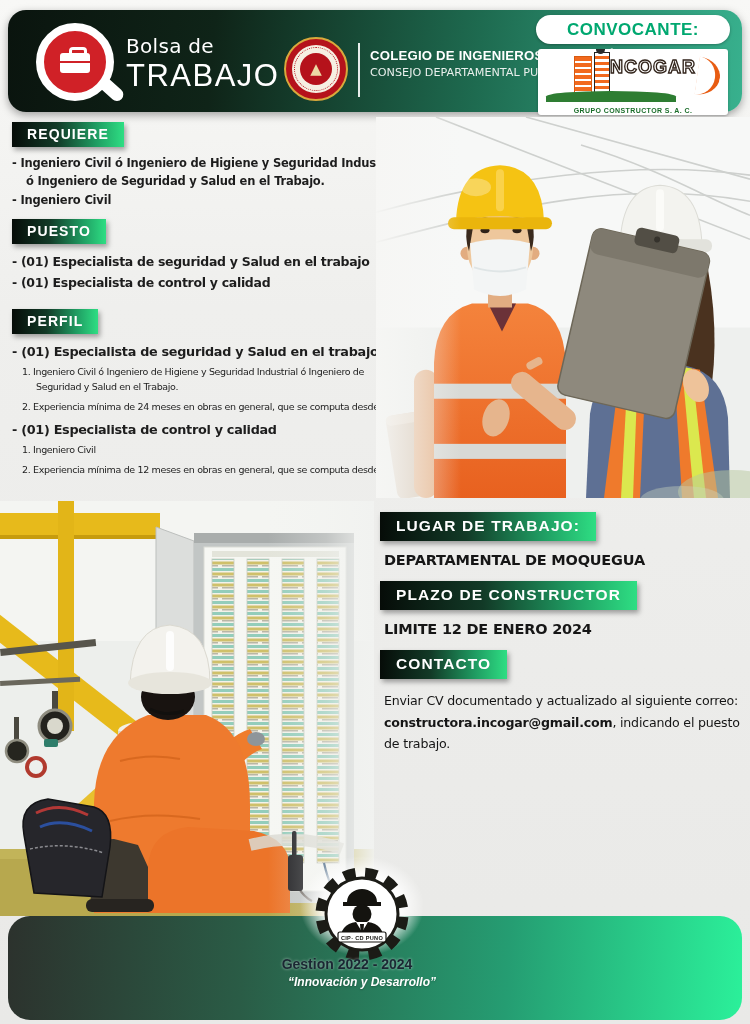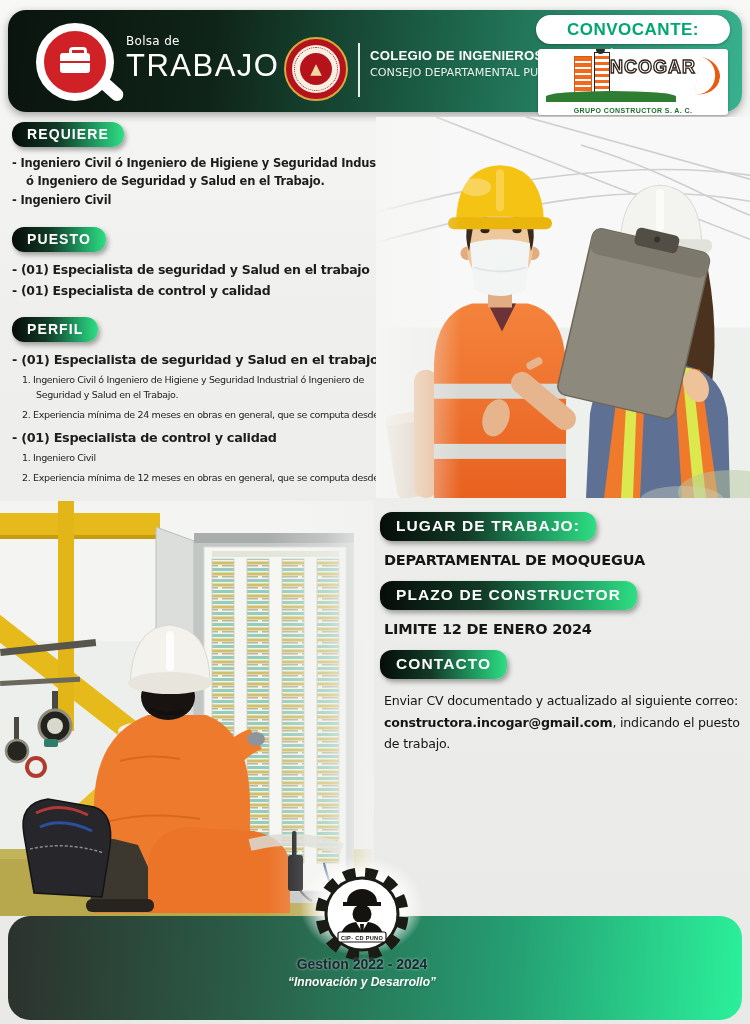--- a/index.html
+++ b/index.html
@@ -14,21 +14,21 @@
   .mag{position:absolute;left:28px;top:13px;width:78px;height:78px;}
   .lens{position:absolute;left:0;top:0;width:62px;height:62px;border-radius:50%;
         background:#d02127;border:8px solid #fff;box-sizing:content-box;}
   .case{position:absolute;left:16px;top:22px;width:30px;height:20px;background:#fff;border-radius:3px;}
   .case:before{content:'';position:absolute;left:9px;top:-6px;width:12px;height:8px;
         border:3px solid #fff;border-bottom:none;border-radius:4px 4px 0 0;}
   .case:after{content:'';position:absolute;left:0;top:8px;width:30px;height:2px;background:#d02127;}
   .maghandle{position:absolute;left:56px;top:58px;width:34px;height:13px;background:#fff;
         border-radius:7px;transform:rotate(42deg);}
   .brand{position:absolute;left:118px;top:24px;color:#fff;}
-  .brand .t1{font-size:12px;letter-spacing:.3px;}
+  .brand .t1{font-size:20px;letter-spacing:.3px;}
   .brand .t2{font-size:31px;font-weight:normal;letter-spacing:1.5px;font-family:"Liberation Sans",sans-serif;}
   .cip{position:absolute;left:276px;top:27px;width:60px;height:60px;border-radius:50%;
        background:#b5121b;border:2px solid #d8a93c;}
   .cip .ring{position:absolute;inset:6px;border-radius:50%;background:#f6f0e2;}
   .cip .ring:after{content:'';position:absolute;inset:2px;border:1.5px dotted #b5121b;border-radius:50%;}
   .cip .core{position:absolute;inset:14px;border-radius:50%;background:#b5121b;
        display:flex;align-items:center;justify-content:center;color:#ecd9a4;font-size:15px;line-height:1;}
   .hdr-div{position:absolute;left:350px;top:33px;width:2px;height:54px;background:#fff;opacity:.9;}
   .org{position:absolute;left:362px;top:38px;color:#fff;}
   .org .o1{font-size:13.2px;font-weight:bold;font-family:"Liberation Sans",sans-serif;letter-spacing:.2px;}
@@ -48,53 +48,53 @@
        border-radius:100% 100% 0 0;}
   .iname{position:absolute;left:72px;top:8px;font-family:"Liberation Sans",sans-serif;
        font-weight:bold;font-size:18px;color:#fff;letter-spacing:1px;
        -webkit-text-stroke:1.3px #33251c;text-shadow:0 0 1px #333;}
   .swoosh{position:absolute;right:8px;top:9px;width:18px;height:38px;
        border-right:5px solid #e85c12;border-radius:0 100% 100% 0 / 0 50% 50% 0;transform:rotate(8deg);}
   .icap{position:absolute;left:0;right:0;bottom:1px;text-align:center;font-family:"Liberation Sans",sans-serif;
        font-weight:bold;font-size:7px;color:#1b6e2a;letter-spacing:.4px;}
 
   
-  .pill{display:inline-block;padding:4px 15px 5px;border-radius:12px;color:#fff;
+  .pill{display:inline-block;padding:4px 15px 5px;border-radius:0;color:#fff;
         font-family:"Liberation Sans",sans-serif;font-weight:bold;font-size:14px;letter-spacing:1.1px;
         background:linear-gradient(90deg,#060c08 0%,#123a27 40%,#1f9c62 75%,#2ede83 100%);
         box-shadow:2px 3px 5px rgba(0,0,0,.35);}
   .pill.lg{font-size:15.5px;padding:5px 16px 6px;text-align:center;}
 
   
   .left-col{position:absolute;left:12px;top:122px;width:392px;color:#1d1d1d;}
   .req-items{margin-top:7px;font-size:11.5px;font-weight:bold;letter-spacing:-.2px;line-height:1.6;}
   .hang{padding-left:14px;text-indent:-14px;}
   .puesto-items{margin-top:7px;font-size:12.5px;font-weight:bold;letter-spacing:-.3px;line-height:1.7;white-space:nowrap;}
   .role{margin-top:10px;font-size:12.8px;font-weight:bold;letter-spacing:-.3px;white-space:nowrap;}
   .sub{margin:5px 0 0 10px;font-size:9.5px;letter-spacing:-.35px;line-height:1.6;}
   .sub.nowrap{white-space:nowrap;}
-  .mt6{margin-top:8px;} .mt12{margin-top:18px;} .mt14{margin-top:15px;}
+  .mt6{margin-top:8px;} .mt12{margin-top:10px;} .mt14{margin-top:15px;}
 
   
   .photo-workers{position:absolute;left:376px;top:117px;width:374px;height:381px;display:block;}
   .photo-plant{position:absolute;left:0;top:501px;width:374px;height:415px;display:block;}
 
   
   .right-col{position:absolute;left:380px;top:512px;width:368px;color:#161616;}
   .val{margin:11px 0 13px 4px;font-size:14.5px;font-weight:bold;letter-spacing:-.2px;}
   .contact-p{margin:11px 0 16px 4px;font-size:12.6px;line-height:1.72;letter-spacing:-.2px;width:362px;}
   .contact-p .bold{font-weight:bold;}
 
   
   .footer-band{position:absolute;left:8px;top:916px;width:734px;height:104px;border-radius:22px;
         background:linear-gradient(93deg,#2c322d 0%,#2a5c46 32%,#259d72 68%,#2bf09a 100%);}
   .emblem-blob{position:absolute;left:300px;top:856px;width:124px;height:100px;
         background:radial-gradient(closest-side,rgba(255,255,255,.98),rgba(255,255,255,.85) 65%,rgba(255,255,255,0));}
   .emblem{position:absolute;left:302px;top:858px;width:120px;height:120px;}
-  .gestion{position:absolute;left:262px;top:956px;width:200px;text-align:center;
+  .gestion{position:absolute;left:247px;top:956px;width:200px;text-align:center;
         font-family:"Liberation Sans",sans-serif;font-weight:bold;font-size:14px;color:#1b2733;
         text-shadow:0 0 3px rgba(255,255,255,.6);}
   .slogan{position:absolute;left:232px;top:975px;width:260px;text-align:center;
         font-family:Liberation Sans, sans-serif;font-style:italic;font-weight:bold;font-size:12px;color:#fff;
         text-shadow:0 1px 2px rgba(0,0,0,.25);}
 </style>
 </head>
 <body>
 
 <div id="page">

